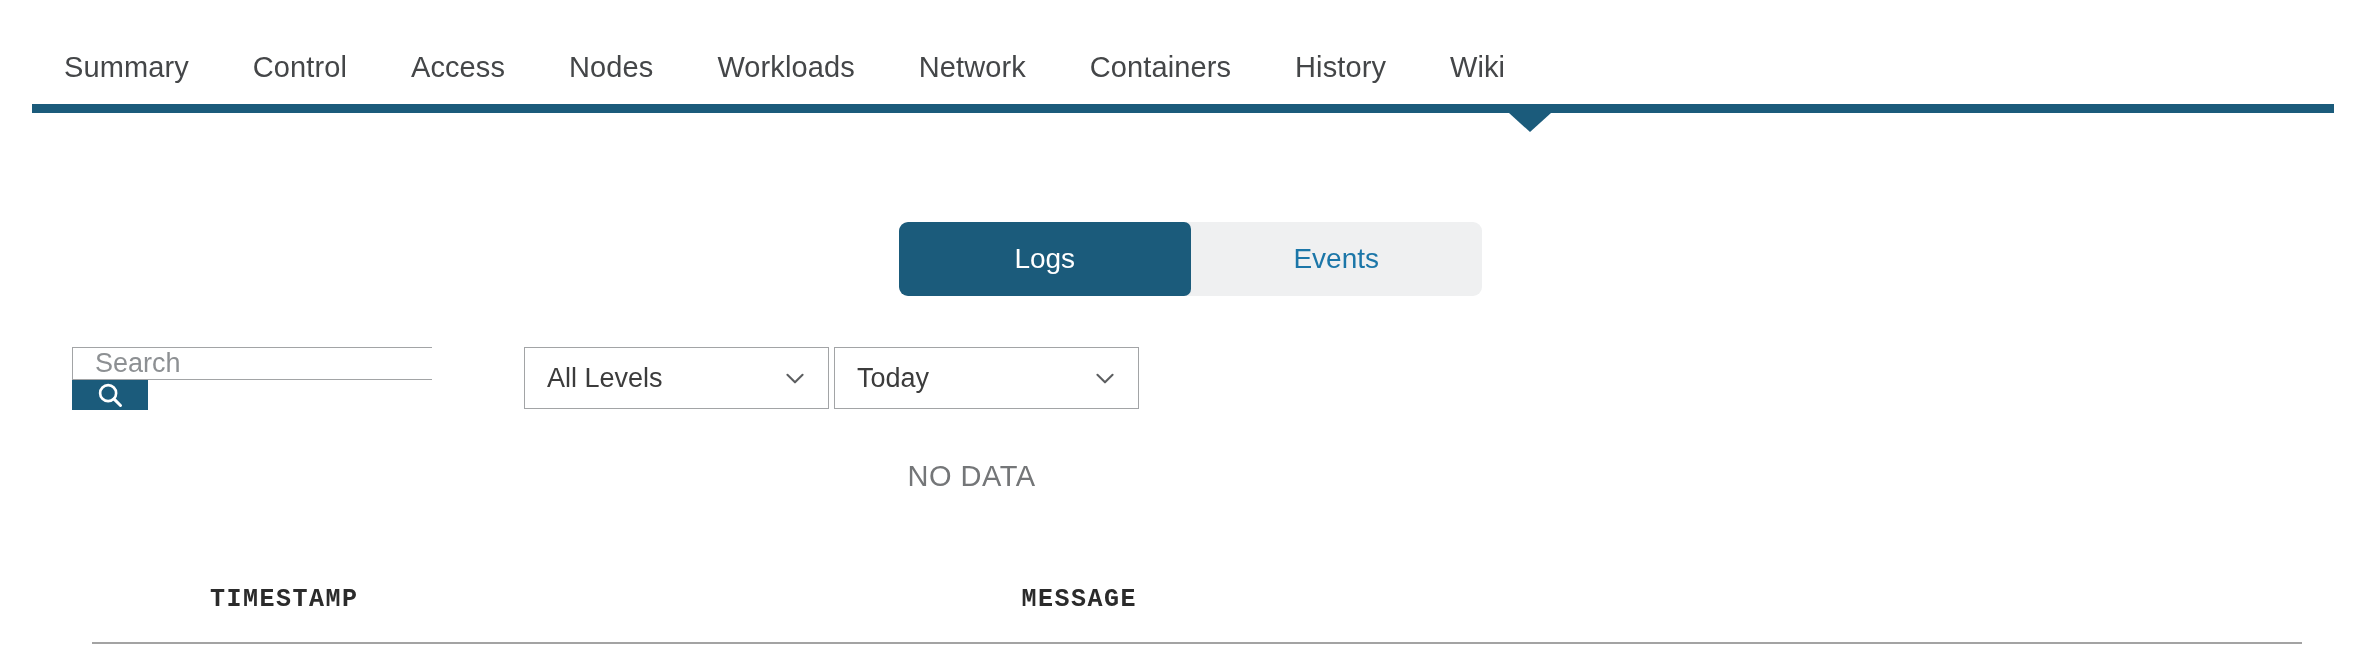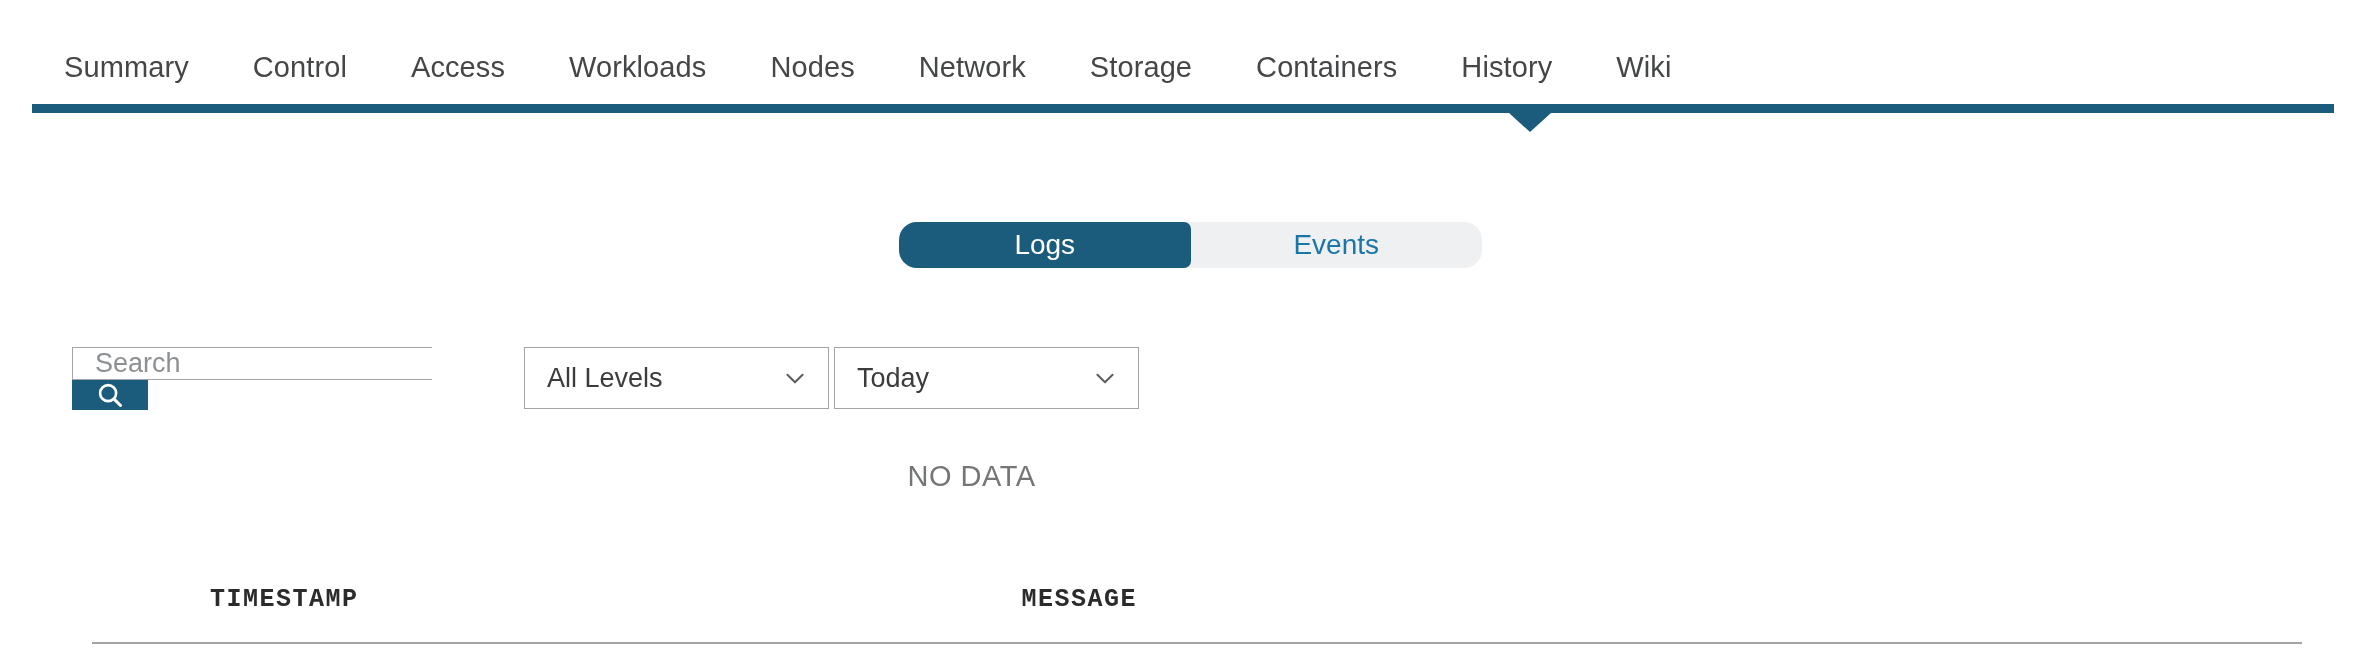--- a/index.html
+++ b/index.html
@@ -64,23 +64,23 @@
     border-right: 21px solid transparent;
     border-top: 19px solid #1b5b7b;
   }
 
   
   #segmented {
     position: absolute;
     left: 899px;
     top: 222px;
     width: 583px;
-    height: 46px;
+    height: 74px;
     background: #eff0f1;
-    border-radius: 18px;
+    border-radius: 9px;
     display: flex;
     overflow: hidden;
   }
   .seg-btn {
     flex: 1;
     display: flex;
     align-items: center;
     justify-content: center;
     font-size: 28px;
     color: #1b76a8;
@@ -195,24 +195,23 @@
   #logtable th.col-message   { padding-left: 60px; }
 </style>
 </head>
 <body>
 
 <div id="tabbar">
   <div id="tabstrip">
       <div class="tab">Summary</div>
       <div class="tab">Control</div>
       <div class="tab">Access</div>
+      <div class="tab">Nodes</div>
       <div class="tab">Workloads</div>
-      <div class="tab">Nodes</div>
       <div class="tab">Network</div>
-      <div class="tab">Storage</div>
       <div class="tab">Containers</div>
       <div class="tab">History</div>
       <div class="tab">Wiki</div>
     </div>
   <div id="tabbar-underline"></div>
   <div id="tab-caret" style="left: 1508.55px;"></div>
 </div>
 
 <div id="segmented">
     <button class="seg-btn active">Logs</button>

